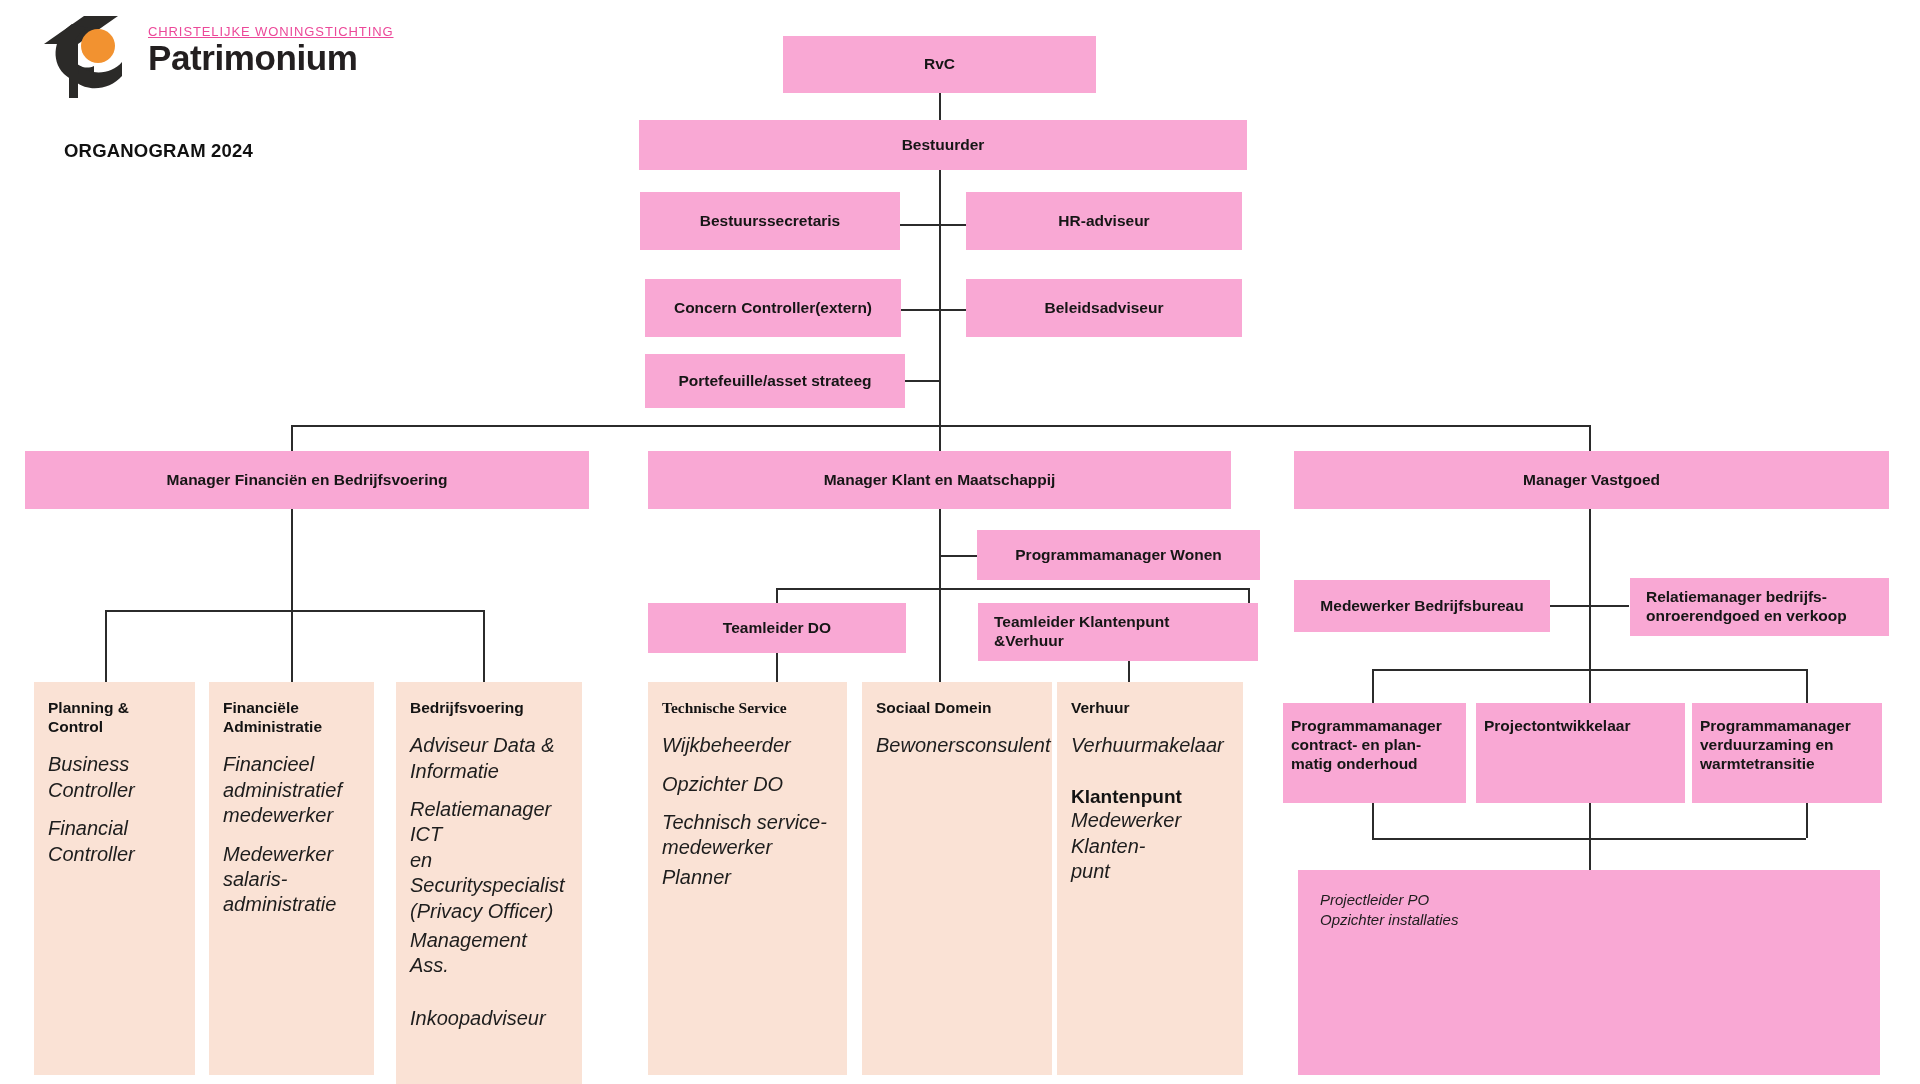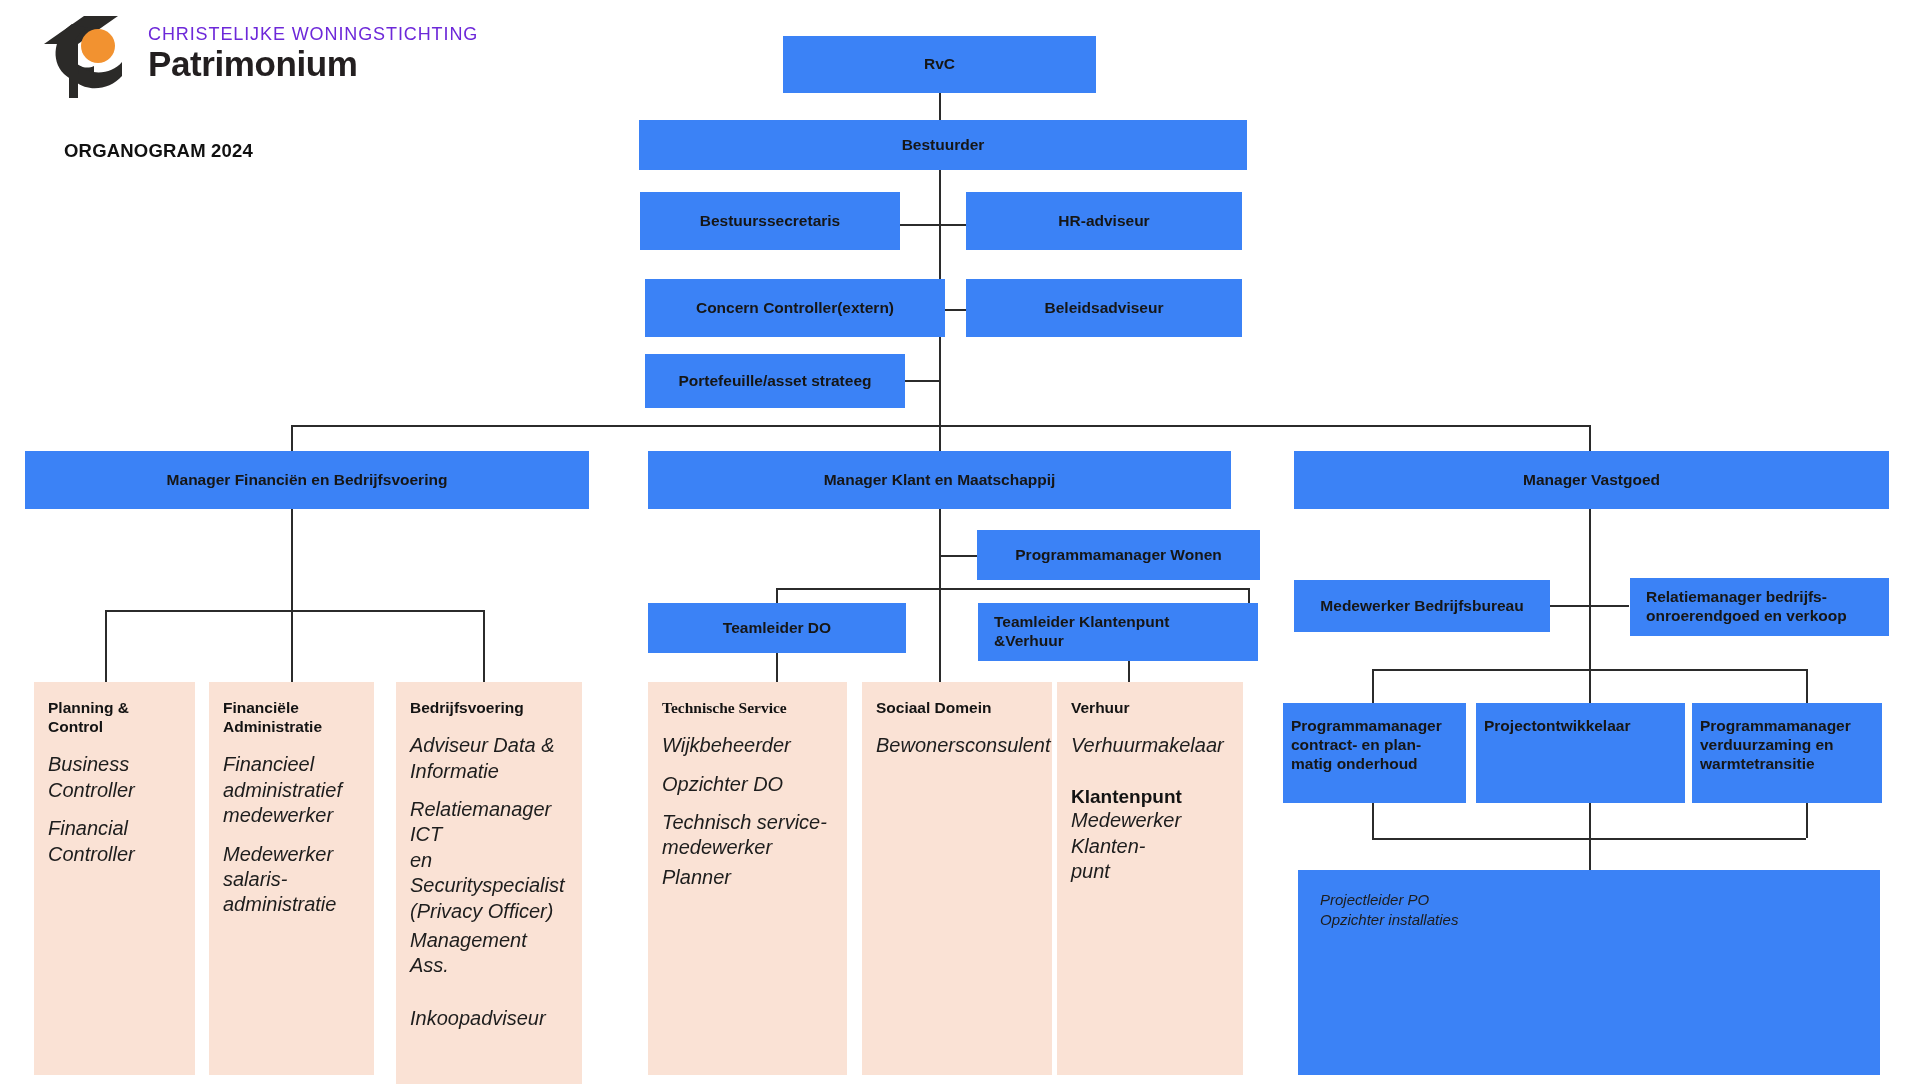--- a/index.html
+++ b/index.html
@@ -34,25 +34,26 @@
     width: 110px;
     height: 86px;
   }
   .logo-text {
     position: absolute;
     left: 112px;
     top: 10px;
     width: 250px;
   }
   .logo-top-line {
-    font-size: 18px;
+    font-size: 13px;
     letter-spacing: 0.9px;
-    color: #6d28d9;
+    color: #ec4899;
     font-weight: 400;
     white-space: nowrap;
+    text-decoration: underline;
   }
   .logo-main-line {
     font-size: 35px;
     font-weight: 700;
     color: #231f20;
     letter-spacing: -0.4px;
     line-height: 1.02;
     margin-top: 1px;
   }
   .organogram-title {
@@ -69,21 +70,21 @@
   .line {
     position: absolute;
     background: #2b2b2b;
   }
   .vline { width: 1.6px; }
   .hline { height: 1.6px; }
 
   
   .box {
     position: absolute;
-    background: #3b82f6;
+    background: #f9a8d4;
     box-sizing: border-box;
   }
   .box .title {
     font-weight: 700;
     font-size: 15.5px;
     color: #161616;
     line-height: 1.22;
   }
   
   .box.centered {
@@ -183,21 +184,21 @@
     <span class="title">RvC</span>
   </div>
 
   <div class="box centered" style="left:639px; top:120px; width:608px; height:50px;">
     <span class="title">Bestuurder</span>
   </div>
 
   <div class="box centered" style="left:640px; top:192px; width:260px; height:58px;">
     <span class="title">Bestuurssecretaris</span>
   </div>
-  <div class="box centered" style="left:645px; top:279px; width:300px; height:58px;text-align:center;">
+  <div class="box centered" style="left:645px; top:279px; width:256px; height:58px;text-align:center;">
     <span class="title">Concern Controller(extern)</span>
   </div>
   <div class="box centered" style="left:645px; top:354px; width:260px; height:54px;">
     <span class="title">Portefeuille/asset strateeg</span>
   </div>
 
   <div class="box centered" style="left:966px; top:192px; width:276px; height:58px;">
     <span class="title">HR-adviseur</span>
   </div>
   <div class="box centered" style="left:25px; top:451px; width:564px; height:58px;">

